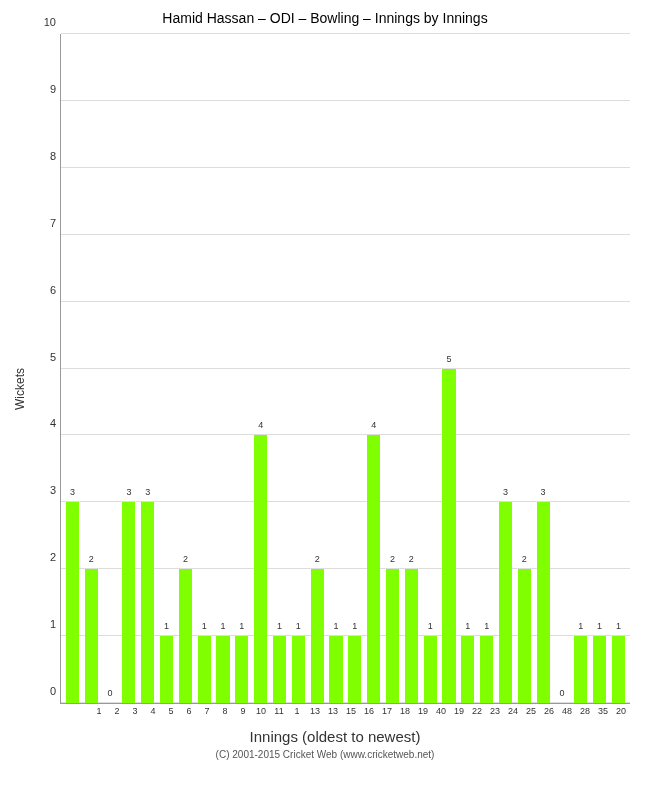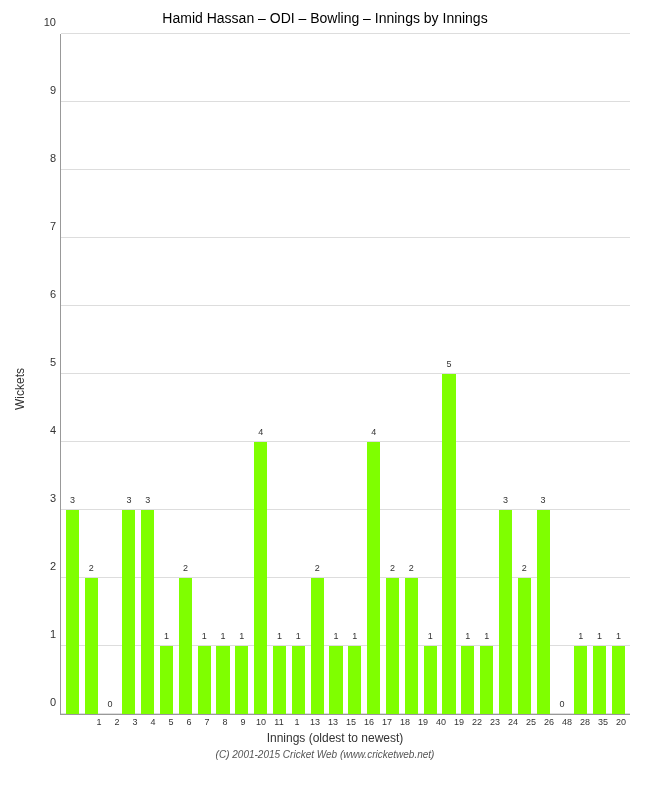--- a/index.html
+++ b/index.html
@@ -113,30 +113,29 @@
     }
     .x-tick {
       flex: 1;
       text-align: center;
       font-size: 9px;
       color: #333;
       padding-top: 2px;
     }
     .x-axis-title {
       text-align: center;
-      font-size: 12px;
-      margin-top: 4px;
+      font-size: 15px;
+      margin-top: 12px;
       color: #333;
     }
     .copyright {
       text-align: center;
       font-size: 10px;
       color: #555;
       margin-top: 4px;
-      font-style: italic;
     }
   </style>
 </head>
 <body>
 
 <div class="chart-container">
   <div class="chart-title">Hamid Hassan – ODI – Bowling – Innings by Innings</div>
   <div class="chart-area">
     <div class="y-axis-label">Wickets</div>
     <div class="chart-inner">

